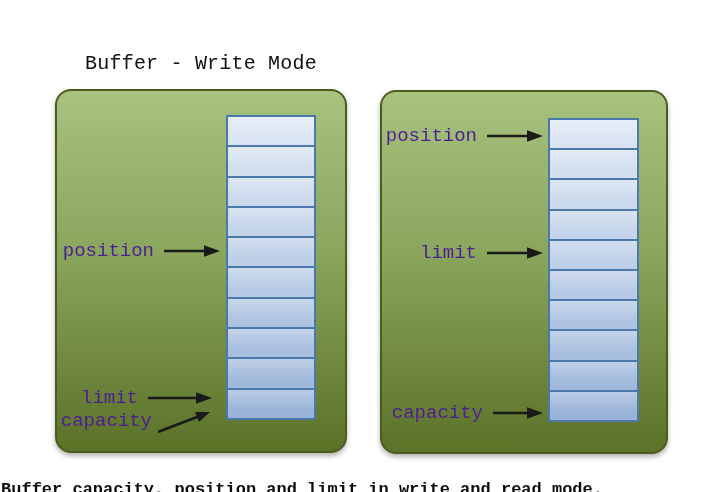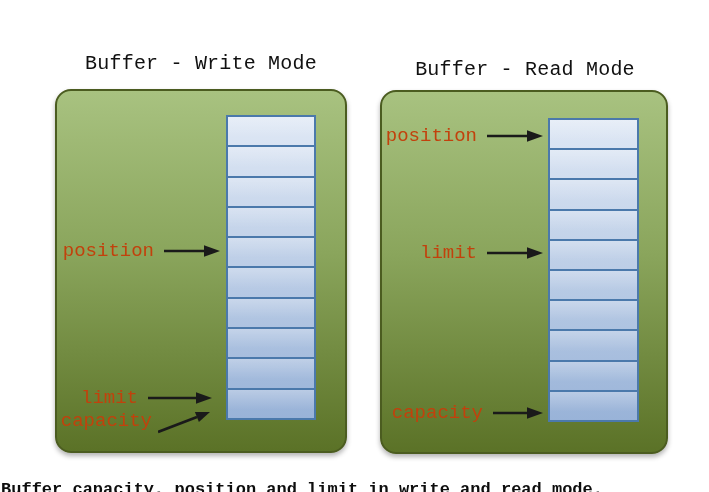--- a/index.html
+++ b/index.html
@@ -42,21 +42,21 @@
   .pointer {
     position: absolute;
     display: flex;
     align-items: center;
     justify-content: flex-end;
     height: 26px;
     gap: 10px;
   }
   .pointer .ptr-text {
     font-size: 19px;
-    color: #c2410c;
+    color: #4c1d95;
     white-space: nowrap;
   }
   .pointer svg { display: block; flex: none; }
   .caption {
     position: absolute;
     left: 0;
     top: 448px;
     width: 604px;
     text-align: center;
     font-size: 17px;
@@ -111,21 +111,20 @@
   </div>
 
   <div class="pointer" style="left:60px; top:376px; width:152px; gap:6px;">
     <span class="ptr-text">capacity</span>
     <svg width="54" height="26" viewBox="0 0 54 26">
       <line x1="0" y1="24" x2="39" y2="9" stroke="#1a1a1a" stroke-width="2.6"></line>
       <polygon points="52,4 40.9,14.1 36.9,3.9" fill="#1a1a1a"></polygon>
     </svg>
   </div>
 
-  <div class="panel-title" style="left:380px; top:26px; width:290px;">Buffer - Read Mode</div>
 
   <div class="panel" style="left:380px; top:58px; width:284px; height:360px;"></div>
 
   <div class="cells" style="left:548px; top:86px; width:87px; height:300px;">
       <div class="cell"></div>
       <div class="cell"></div>
       <div class="cell"></div>
       <div class="cell"></div>
       <div class="cell"></div>
       <div class="cell"></div>

